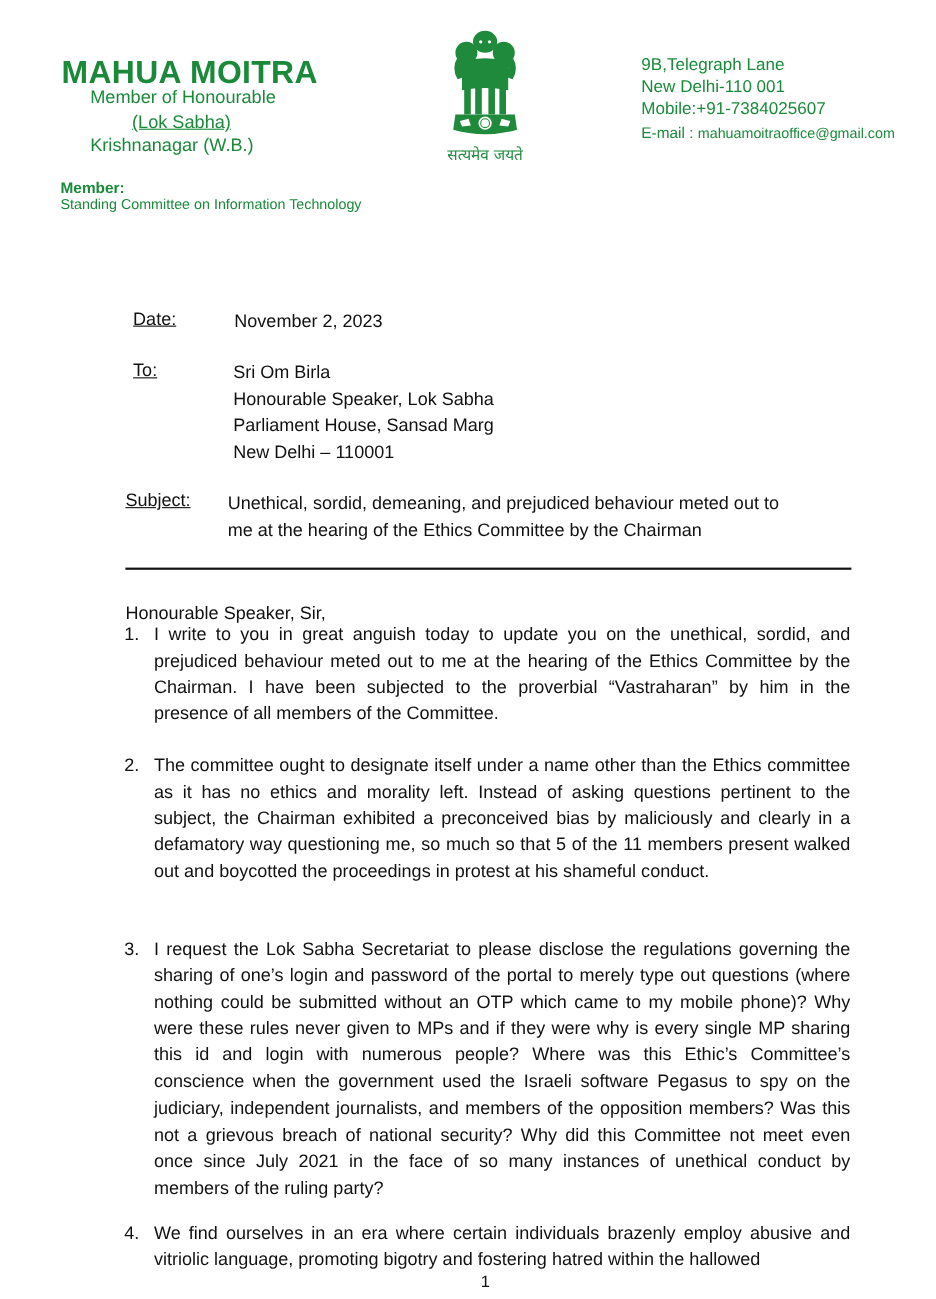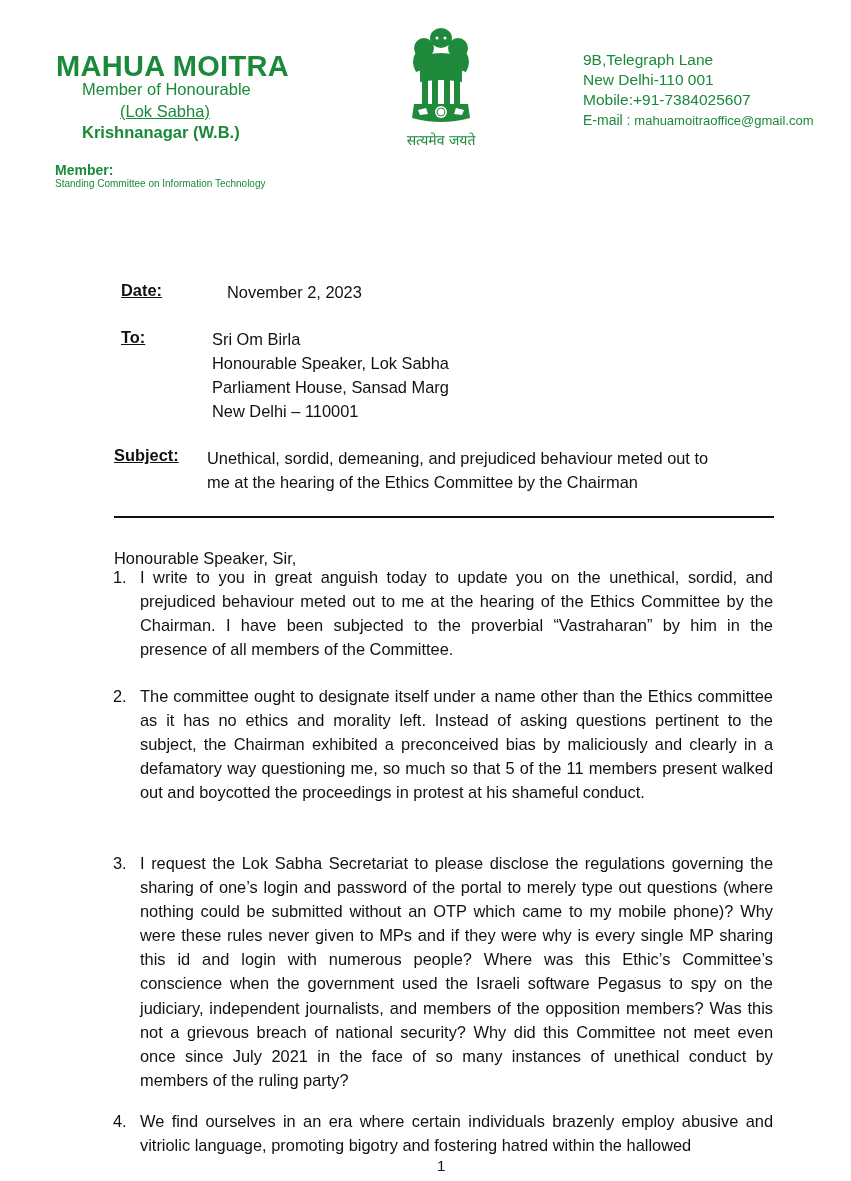--- a/index.html
+++ b/index.html
@@ -1,29 +1,29 @@
 <!DOCTYPE html>
 <html><head>
 <meta charset="utf-8">
 <style>
   html, body { margin: 0; padding: 0; background: #ffffff; }
   body { width: 851px; height: 1181px; position: relative; overflow: hidden; font-family: "Liberation Sans", sans-serif; color: #111; }
   .green { color: #1a8a3a; }
   .lh-name { position: absolute; left: 56px; top: 50px; font-size: 29px; font-weight: bold; letter-spacing: 0.3px; }
   .lh-line { position: absolute; font-size: 16.5px; }
-  .lh-bold { font-weight: bold; }
+  .lh-bold { font-weight: normal; }
   .lh-member { position: absolute; left: 55px; top: 162px; font-size: 14px; font-weight: bold; }
-  .lh-committee { position: absolute; left: 55px; top: 178px; font-size: 10px; }
+  .lh-committee { position: absolute; left: 55px; top: 178px; font-size: 13px; }
   .emblem { position: absolute; left: 402px; top: 22px; width: 78px; height: 125px; }
   .contact { position: absolute; left: 583px; top: 50px; font-size: 15.5px; line-height: 20px; }
   .contact .email-line { font-size: 14px; }
   .contact .email-val { font-size: 13px; }
 
   .doc { font-family: "Liberation Sans", sans-serif; font-size: 16.4px; color: #111; }
-  .meta-label { position: absolute; font-weight: bold; text-decoration: underline; }
+  .meta-label { position: absolute; font-weight: normal; text-decoration: underline; }
   .meta-val { position: absolute; line-height: 24px; }
   .rule { position: absolute; left: 114px; top: 516px; width: 660px; height: 2px; background: #111; }
   .salutation { position: absolute; left: 114px; top: 525px; margin-top: 24px; }
 
   .item { position: absolute; left: 113px; width: 660px; line-height: 24.1px; text-align: justify; }
   .item .num { position: absolute; left: 0; top: 0; }
   .item .txt { margin-left: 27px; display: block; }
   .page-num { position: absolute; left: 437px; top: 1157px; font-size: 15px; }
 </style>
 </head>
@@ -71,21 +71,21 @@
   <div class="contact green">
     <div>9B,Telegraph Lane</div>
     <div>New Delhi-110 001</div>
     <div>Mobile:+91-7384025607</div>
     <div class="email-line"><span>E-mail : </span><span class="email-val">mahuamoitraoffice@gmail.com</span></div>
   </div>
 </div>
 
 <div class="doc">
   <div class="meta-label" style="left:121px; top:281px;">Date:</div>
-  <div class="meta-val" style="left:227px; top:280px;">November 2, 2023</div>
+  <div class="meta-val" style="left:213px; top:280px;">November 2, 2023</div>
 
   <div class="meta-label" style="left:121px; top:328px;">To:</div>
   <div class="meta-val" style="left:212px; top:327px;">
     <div>Sri Om Birla</div>
     <div>Honourable Speaker, Lok Sabha</div>
     <div>Parliament House, Sansad Marg</div>
     <div>New Delhi – 110001</div>
   </div>
 
   <div class="meta-label" style="left:114px; top:446px;">Subject:</div>

